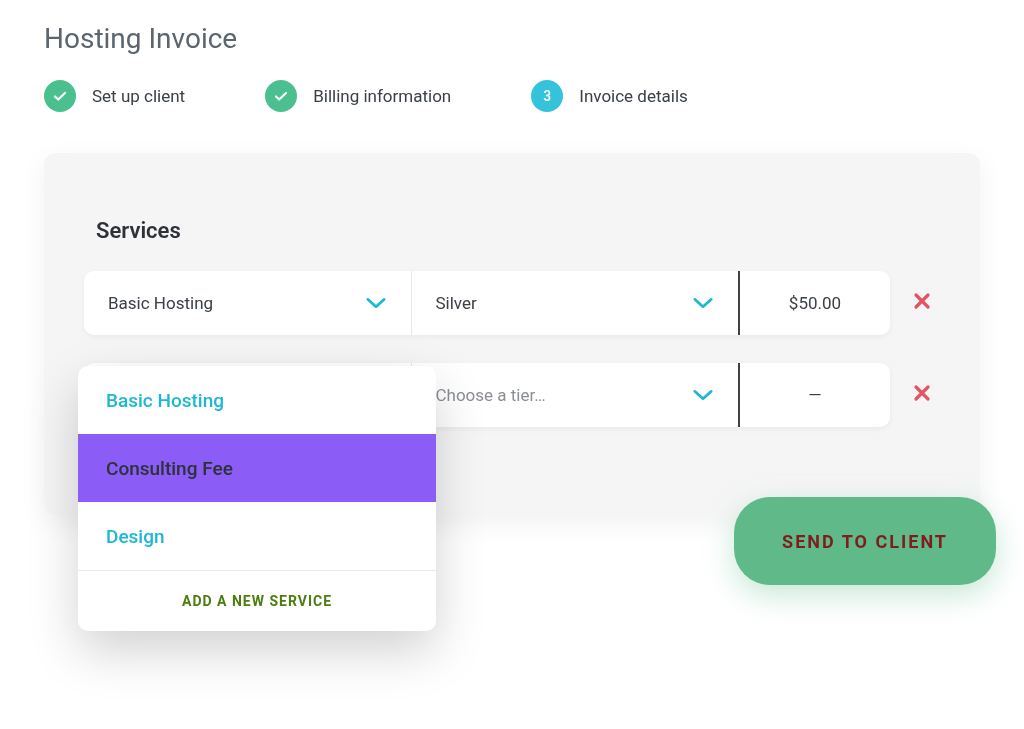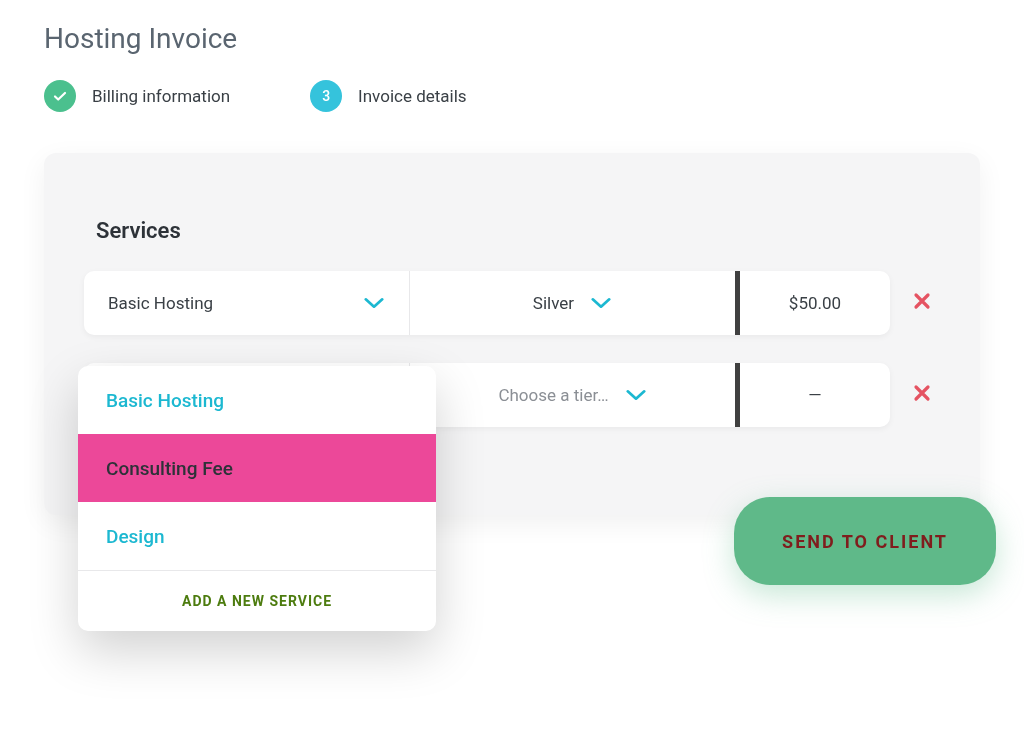--- a/index.html
+++ b/index.html
@@ -94,22 +94,22 @@
       font-size: 17px;
       color: #3a4046;
     }
     .select-cell {
       flex: 1.15;
       border-right: 1px solid #e8e8ea;
       justify-content: space-between;
     }
     .tier-cell {
       flex: 1.15;
-      border-right: 5px solid #404040;
-      justify-content: center;
+      border-right: 2px solid #404040;
+      justify-content: space-between;
       gap: 16px;
     }
     .price-cell {
       width: 150px;
       justify-content: center;
     }
     .placeholder-text {
       color: #8b8f95;
     }
     .chevron {
@@ -144,21 +144,21 @@
     .dropdown-item {
       height: 68px;
       display: flex;
       align-items: center;
       padding: 0 28px;
       font-size: 19px;
       font-weight: 500;
       cursor: pointer;
     }
     .dropdown-item.opt { color: #1cb8d1; }
-    .dropdown-item.hover { background: #ec4899; color: #2d3238; }
+    .dropdown-item.hover { background: #8b5cf6; color: #2d3238; }
     .dropdown-divider {
       height: 1px;
       background: #e8e8ea;
     }
     .dropdown-add {
       height: 60px;
       display: flex;
       align-items: center;
       justify-content: center;
       color: #4d7c0f;
@@ -190,20 +190,28 @@
 
 <h1 class="page-title">Hosting Invoice</h1>
 
 <div class="stepper">
   <div class="step">
     <div class="step-circle done">
       <svg viewBox="0 0 16 16" width="16" height="16">
           <path d="M3 8.5 L6.2 11.5 L13 5" stroke="#fff" stroke-width="2.2" fill="none" stroke-linecap="round" stroke-linejoin="round"></path>
         </svg>
     </div>
+    <span class="step-label">Set up client</span>
+  </div>
+  <div class="step">
+    <div class="step-circle done">
+      <svg viewBox="0 0 16 16" width="16" height="16">
+          <path d="M3 8.5 L6.2 11.5 L13 5" stroke="#fff" stroke-width="2.2" fill="none" stroke-linecap="round" stroke-linejoin="round"></path>
+        </svg>
+    </div>
     <span class="step-label">Billing information</span>
   </div>
   <div class="step">
     <div class="step-circle active">3</div>
     <span class="step-label">Invoice details</span>
   </div>
 </div>
 
 <div class="card">
   <div class="card-title">Services</div>

